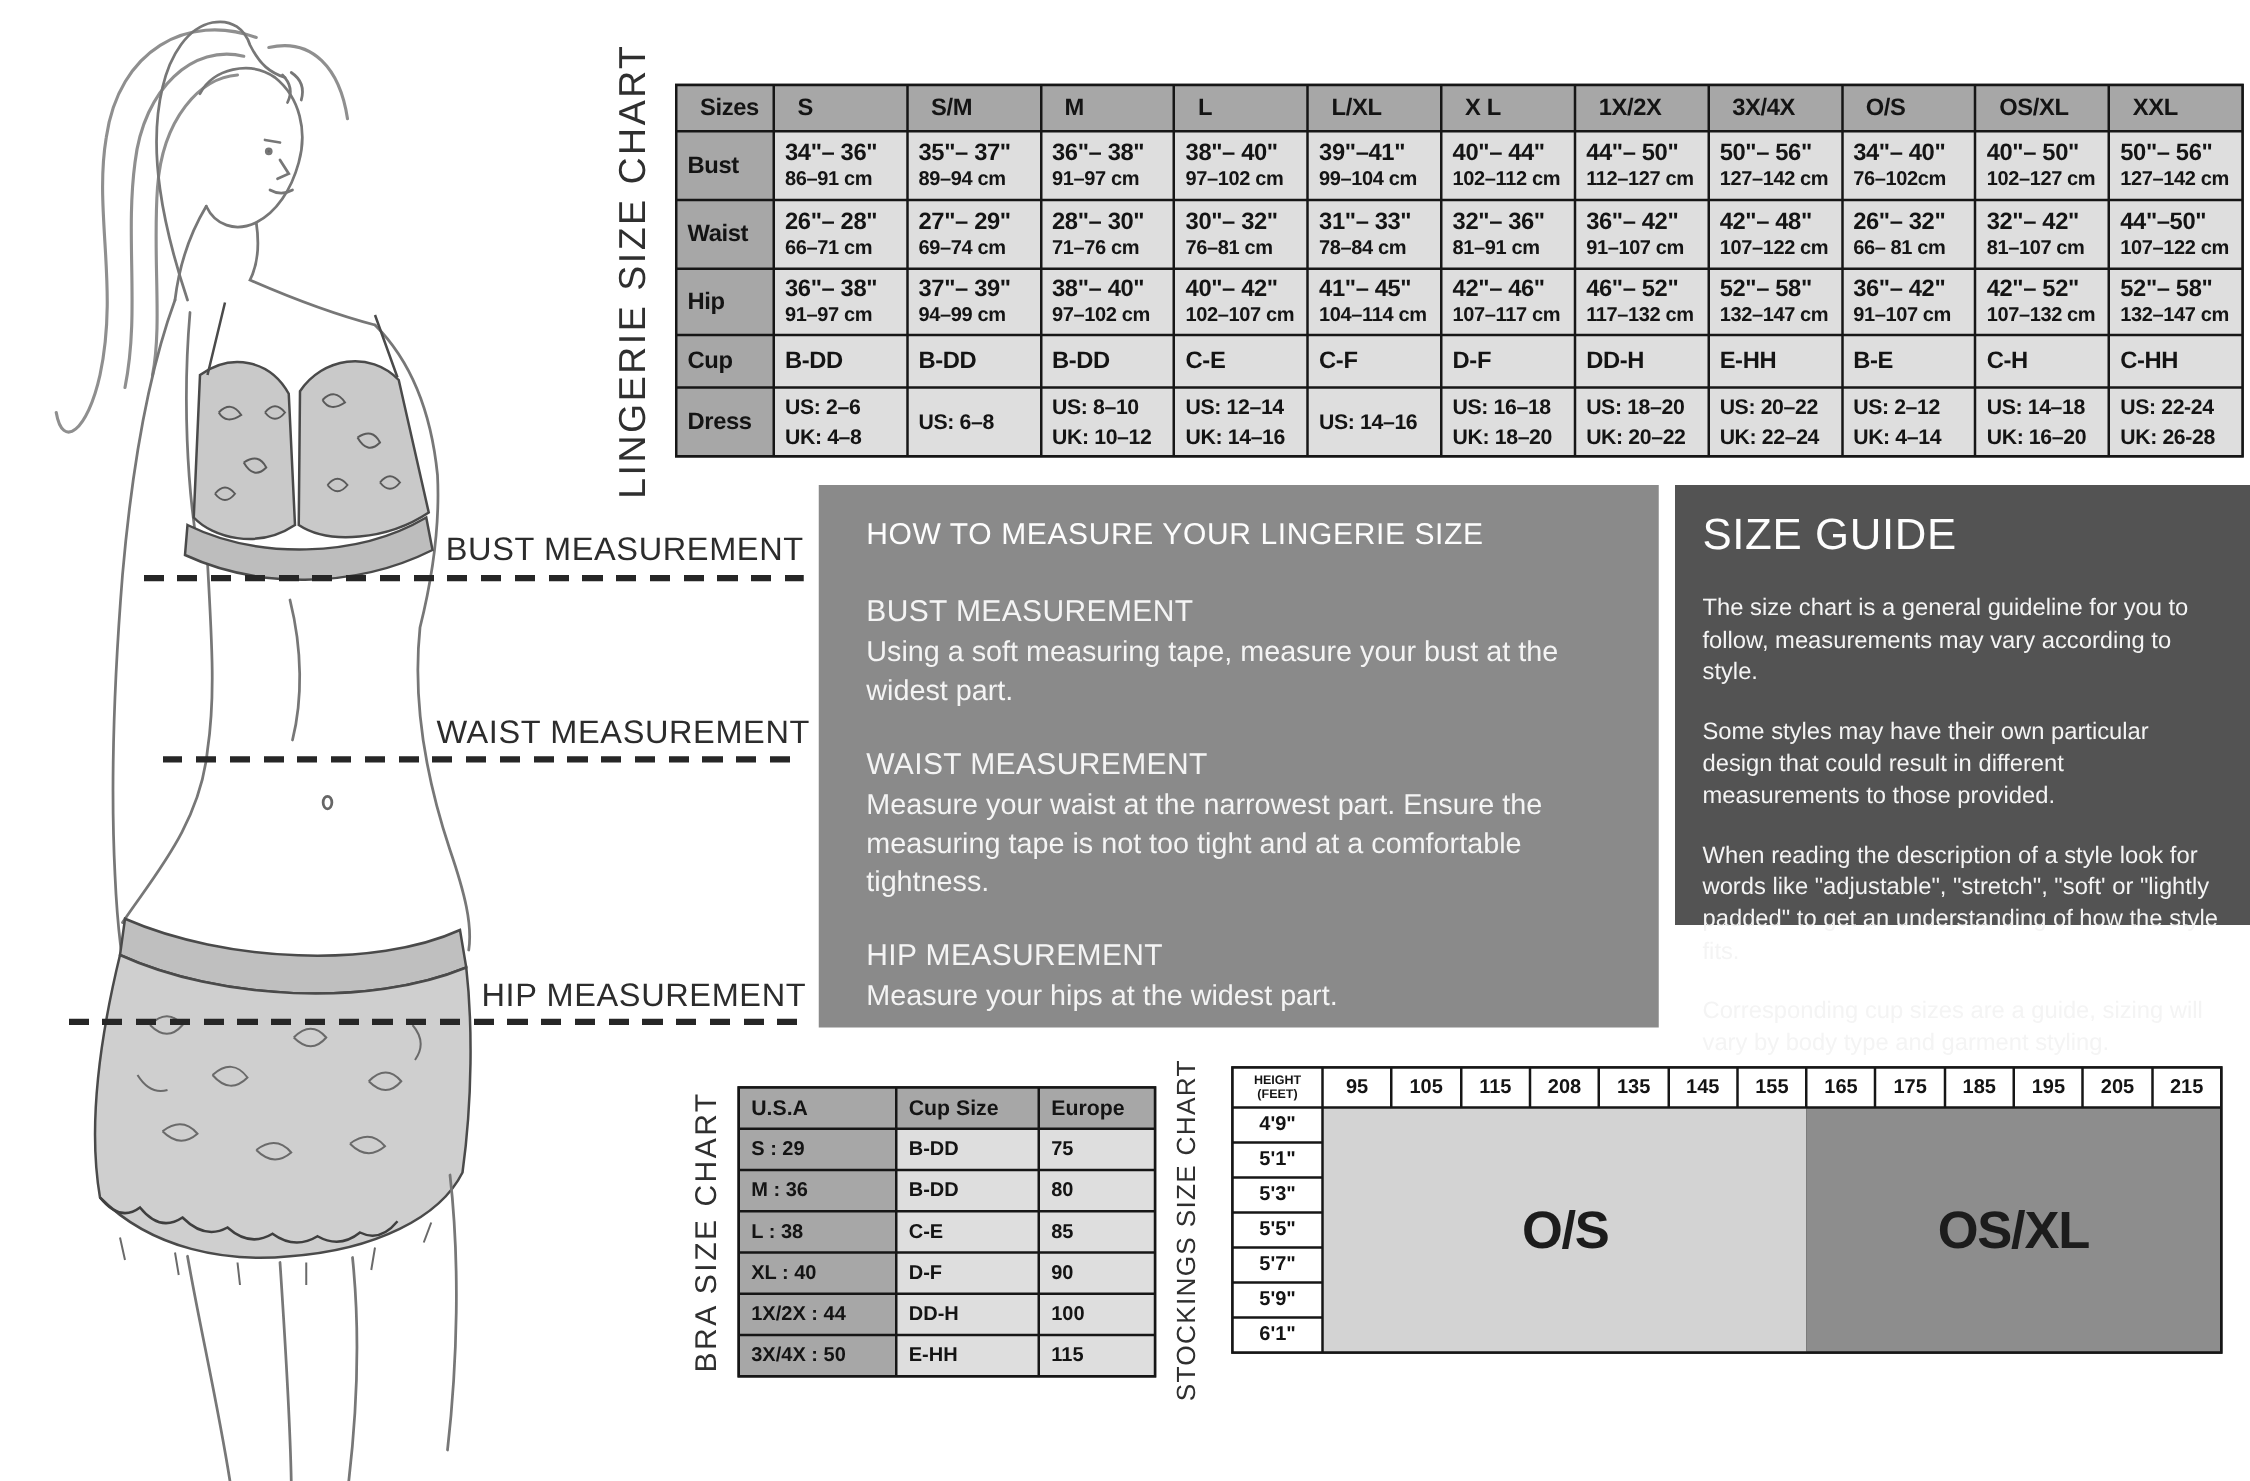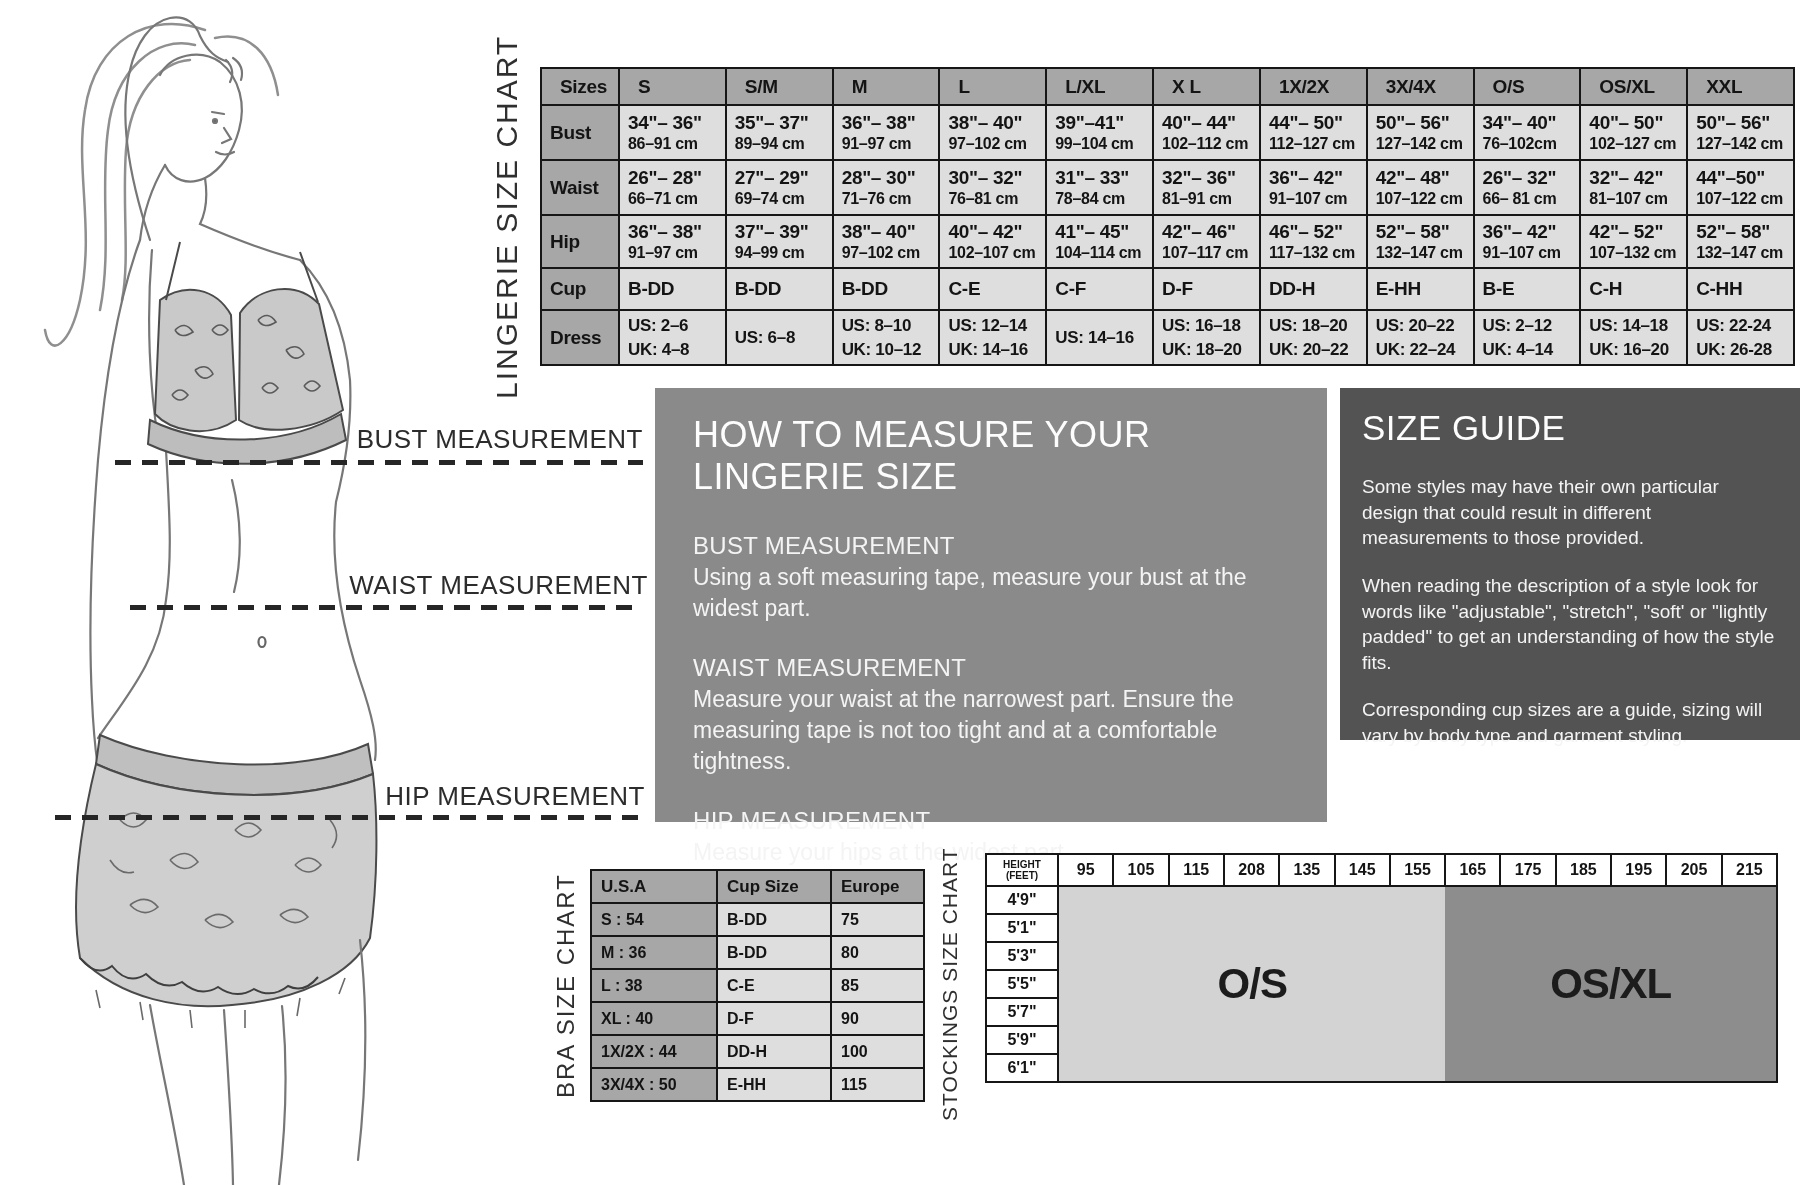--- a/index.html
+++ b/index.html
@@ -53,21 +53,21 @@
              font-weight:bold;font-size:16px;color:#141414;}
   .st-body{grid-column:2 / span 13;grid-row:2 / span 7;display:flex;}
   .zone{display:flex;align-items:center;justify-content:center;
         font-weight:bold;font-size:42px;color:#1c1c1c;letter-spacing:-1px;}
   .zone-os{width:53.9%;background:#d3d3d3;}
   .zone-osxl{width:46.1%;background:#8d8d8d;}
 
   
   .panel{position:absolute;color:#f4f4f4;box-sizing:border-box;}
   .measure-panel{left:655px;top:388px;width:672px;height:434px;background:#8a8a8a;padding:26px 38px;}
-  .measure-panel h1{margin:0 0 34px 0;font-weight:300;font-size:36px;letter-spacing:0.5px;color:#fdfdfd;}
+  .measure-panel h1{margin:0 0 34px 0;font-weight:300;font-size:24px;letter-spacing:0.5px;color:#fdfdfd;}
   .measure-panel h2{margin:0;font-weight:400;font-size:24px;letter-spacing:0.3px;}
   .measure-panel p{margin:2px 0 30px 0;font-weight:300;font-size:23px;line-height:1.35;max-width:600px;}
   .guide-panel{left:1340px;top:388px;width:460px;height:352px;background:#535353;padding:20px 22px;}
   .guide-panel h1{margin:0 0 26px 0;font-weight:300;font-size:35px;letter-spacing:0.5px;color:#fdfdfd;}
   .guide-panel p{margin:0 0 22px 0;font-weight:300;font-size:19px;line-height:1.35;}
 
   
   .fig-label{position:absolute;color:#2c2c2c;font-weight:400;font-size:26px;
              letter-spacing:0.5px;text-align:right;}
   .dash{position:absolute;height:5px;
@@ -376,32 +376,33 @@
     <h2>BUST MEASUREMENT</h2>
     <p>Using a soft measuring tape, measure your bust at the widest part.</p>
     <h2>WAIST MEASUREMENT</h2>
     <p>Measure your waist at the narrowest part. Ensure the measuring tape is not too tight and at a comfortable tightness.</p>
     <h2>HIP MEASUREMENT</h2>
     <p>Measure your hips at the widest part.</p>
   </div>
 
   <div class="panel guide-panel">
     <h1>SIZE GUIDE</h1>
+    <p>The size chart is a general guideline for you to follow, measurements may vary according to style.</p>
     <p>Some styles may have their own particular design that could result in different measurements to those provided.</p>
     <p>When reading the description of a style look for words like "adjustable", "stretch", "soft' or "lightly padded" to get an understanding of how the style fits.</p>
     <p>Corresponding cup sizes are a guide, sizing will vary by body type and garment styling.</p>
   </div>
 
   <div class="v-label" style="left:552px;top:869px;height:233px;font-size:24px;">BRA SIZE CHART</div>
 
   <div class="gridtab bra">
     <div class="bt-h">U.S.A</div>
     <div class="bt-h">Cup Size</div>
     <div class="bt-h">Europe</div>
-    <div class="bt-l">S : 54</div>
+    <div class="bt-l">S : 29</div>
     <div class="bt-c">B-DD</div>
     <div class="bt-c">75</div>
     <div class="bt-l">M : 36</div>
     <div class="bt-c">B-DD</div>
     <div class="bt-c">80</div>
     <div class="bt-l">L : 38</div>
     <div class="bt-c">C-E</div>
     <div class="bt-c">85</div>
     <div class="bt-l">XL : 40</div>
     <div class="bt-c">D-F</div>

